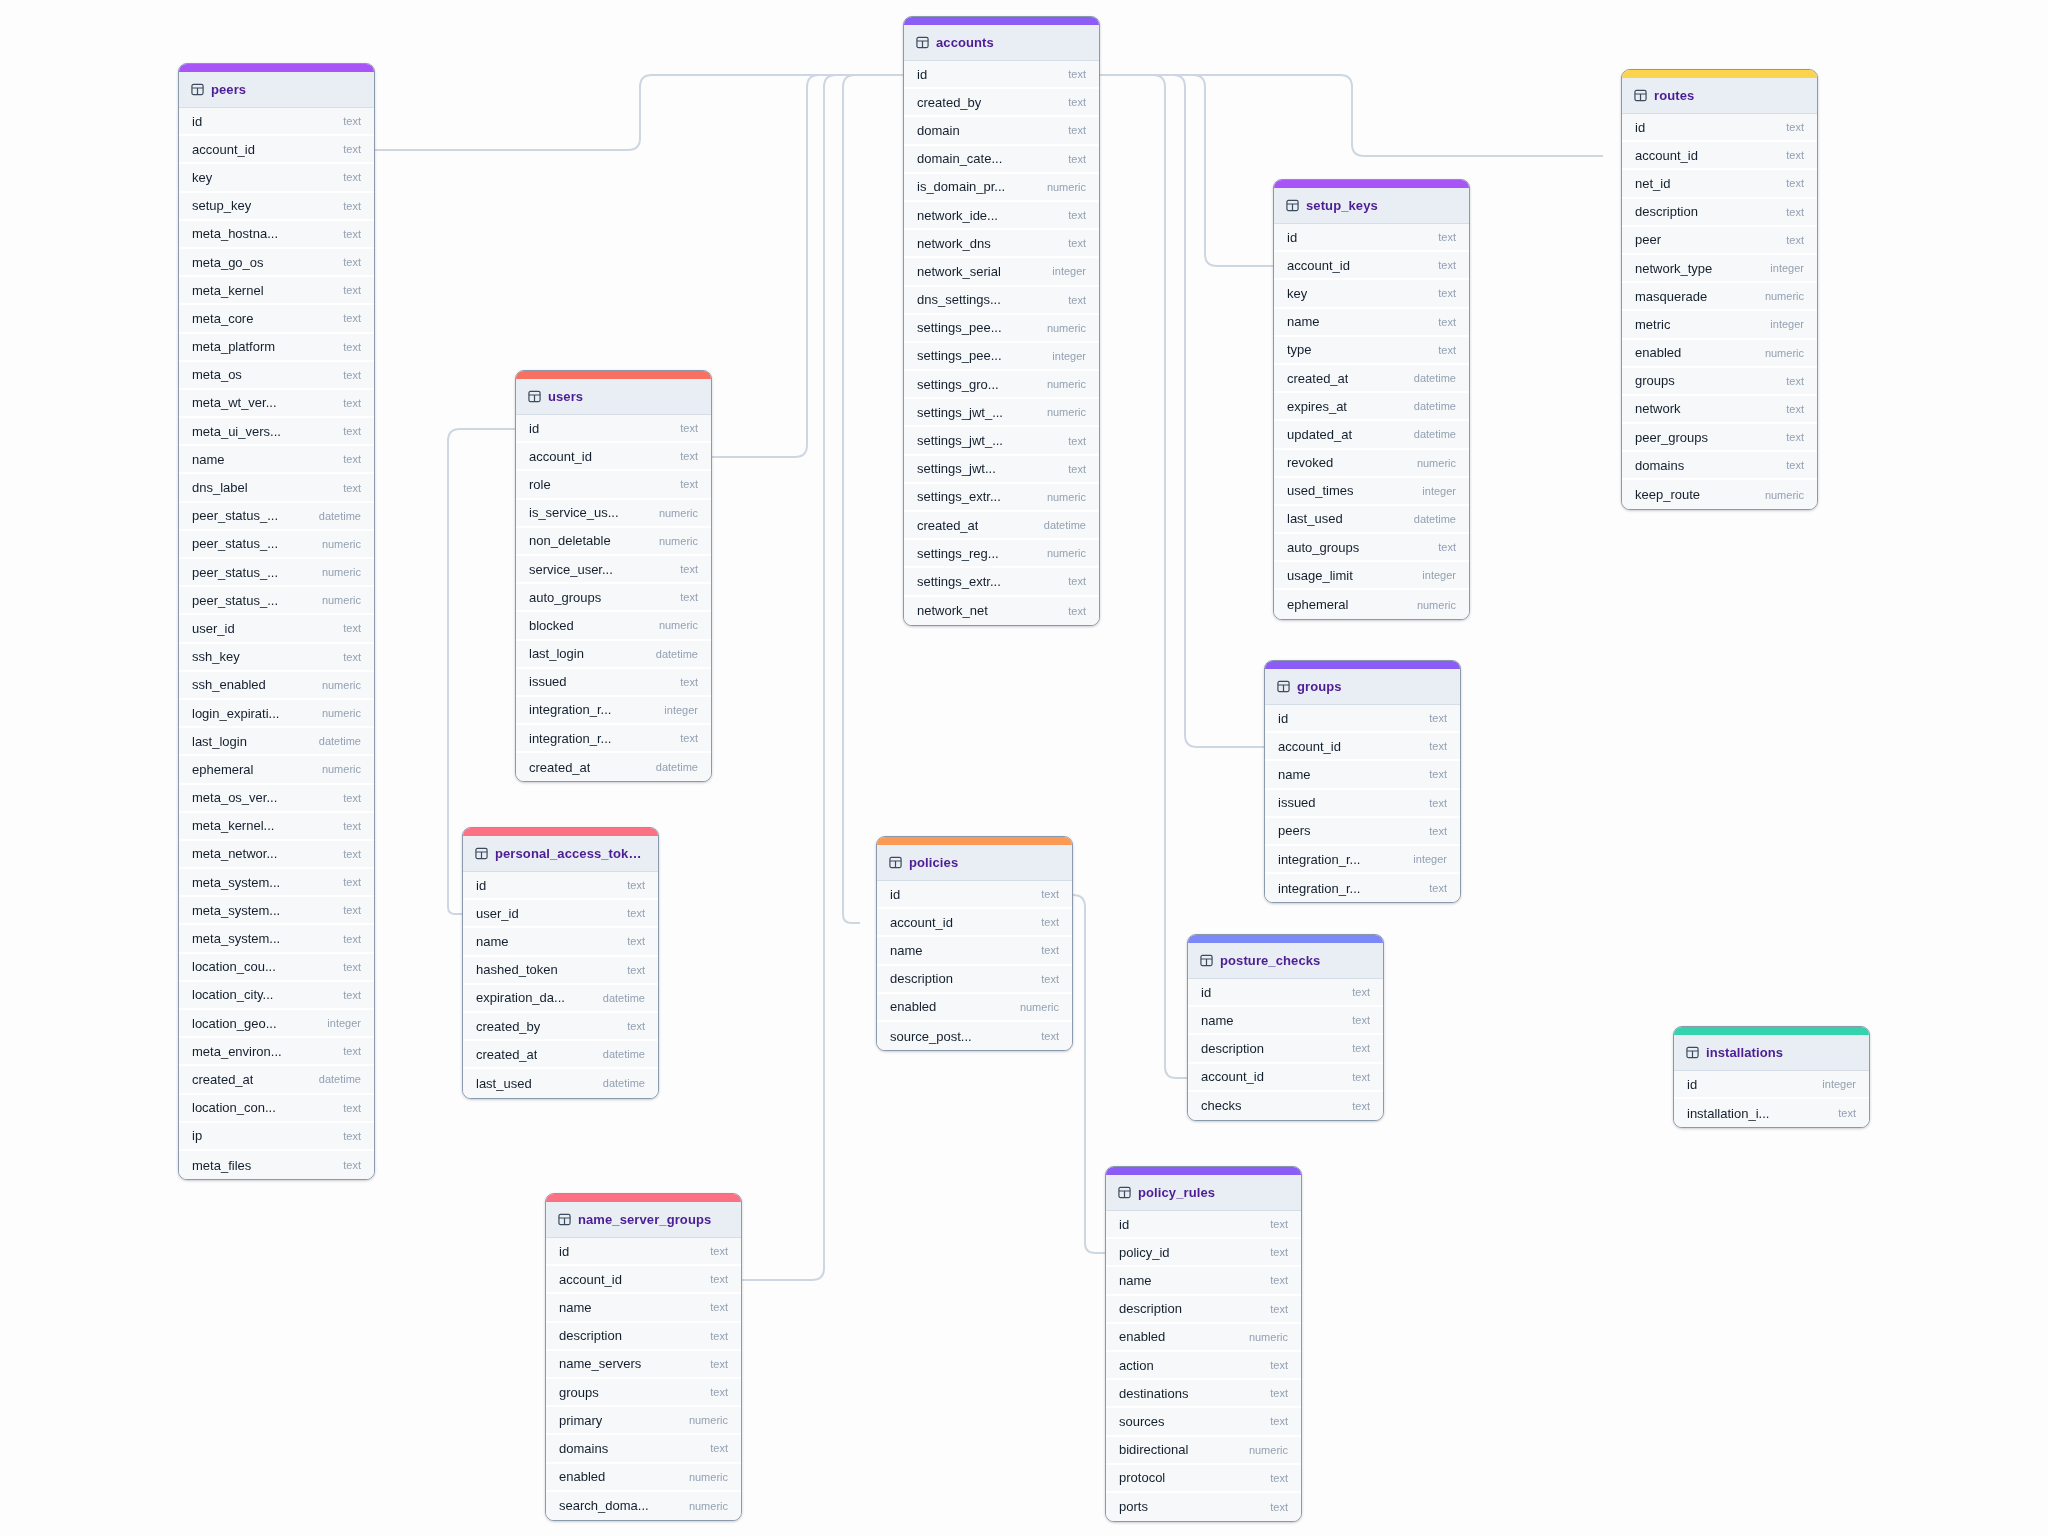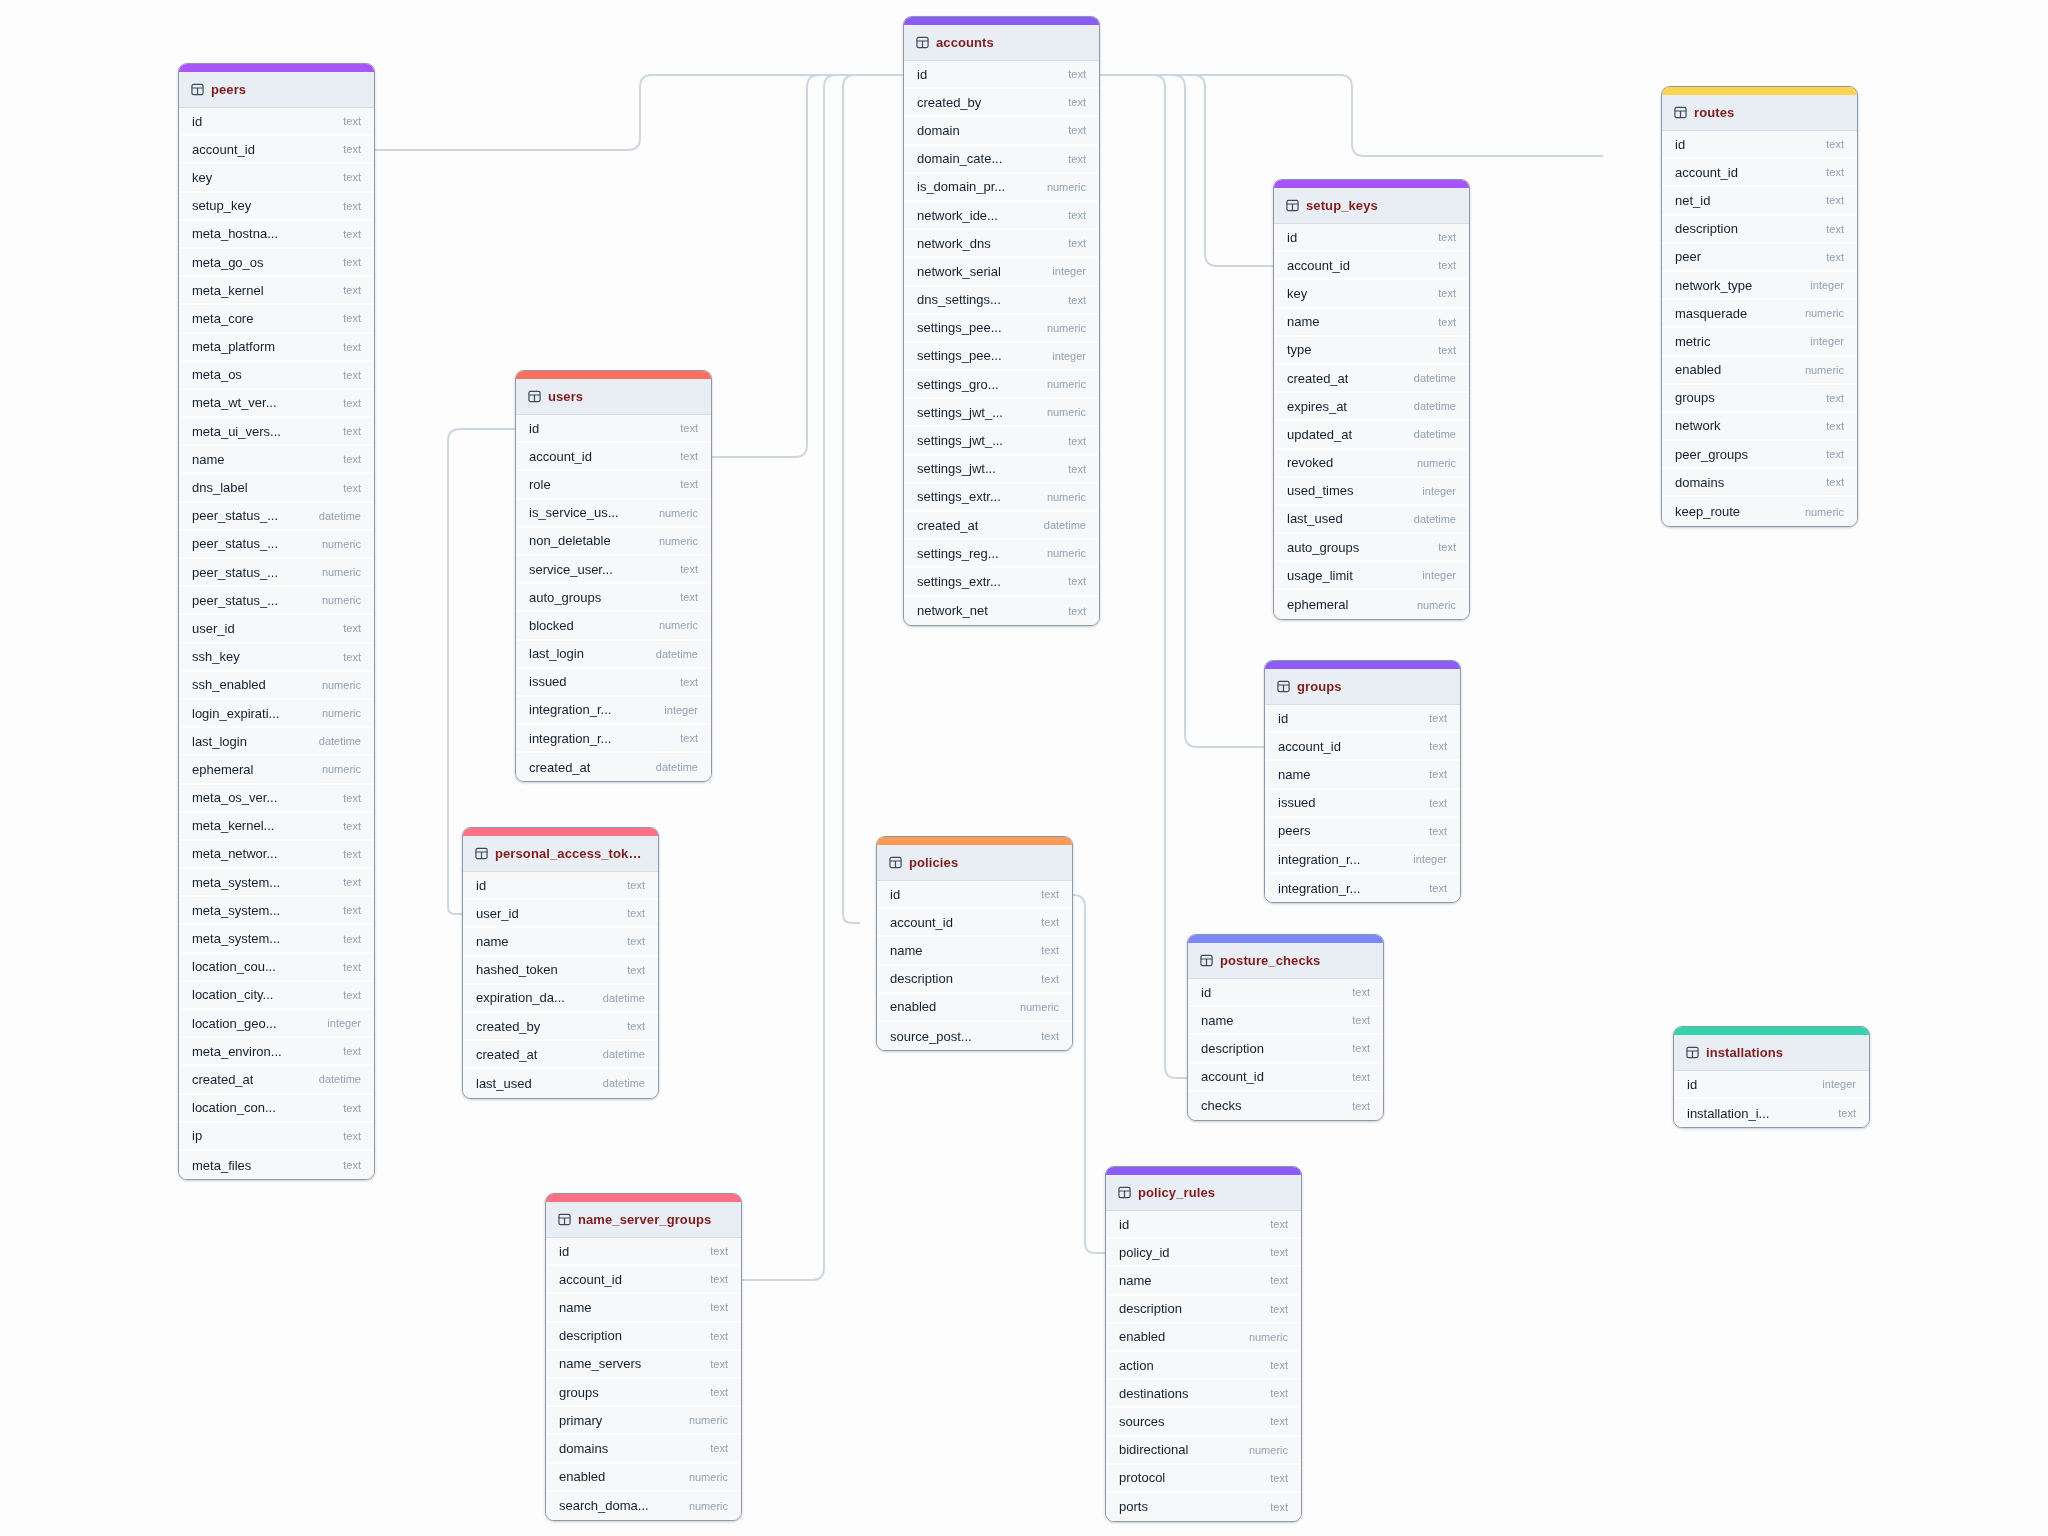--- a/index.html
+++ b/index.html
@@ -17,21 +17,21 @@
     overflow:hidden;box-sizing:border-box;
   }
   .color-bar{height:8px;width:100%;}
   .tbl-header{
     height:36px;display:flex;align-items:center;gap:7px;
     padding:0 12px;background:#e9eef4;border-bottom:1px solid #d5dde7;
     box-sizing:border-box;
   }
   .tbl-icon{flex:0 0 auto;display:flex;align-items:center;}
   .tbl-title{
-    font-size:13px;font-weight:bold;color:#7f1d1d;letter-spacing:.1px;
+    font-size:13px;font-weight:bold;color:#4c1d95;letter-spacing:.1px;
     white-space:nowrap;overflow:hidden;text-overflow:ellipsis;
   }
   .tbl-rows{display:block;}
   .tbl-row{
     height:28.2px;display:flex;align-items:center;
     padding:0 13px;background:#f6f8fa;border-bottom:2px solid #ffffff;
     box-sizing:border-box;
   }
   .tbl-row:last-child{border-bottom:none;}
   .field-name{
@@ -450,21 +450,21 @@
         <div class="tbl-row">
     <span class="field-name">usage_limit</span>
     <span class="field-type">integer</span>
   </div>
         <div class="tbl-row">
     <span class="field-name">ephemeral</span>
     <span class="field-type">numeric</span>
   </div>
       </div>
   </div>
-    <div class="table-node" style="left: 1661px; top: 69px; margin-top: 17px;">
+    <div class="table-node" style="left: 1621px; top: 69px;">
     <div class="color-bar" style="background: rgb(252, 211, 77);"></div>
     <div class="tbl-header">
       <span class="tbl-icon">
         <svg width="13" height="13" viewBox="0 0 14 14" fill="none">
           <rect x="1" y="1.5" width="12" height="11" rx="1.6" stroke="#3c4a5d" stroke-width="1.3"></rect>
           <line x1="1" y1="5.4" x2="13" y2="5.4" stroke="#3c4a5d" stroke-width="1.3"></line>
           <line x1="7" y1="5.4" x2="7" y2="12.5" stroke="#3c4a5d" stroke-width="1.3"></line>
         </svg>
       </span>
       <span class="tbl-title">routes</span>

